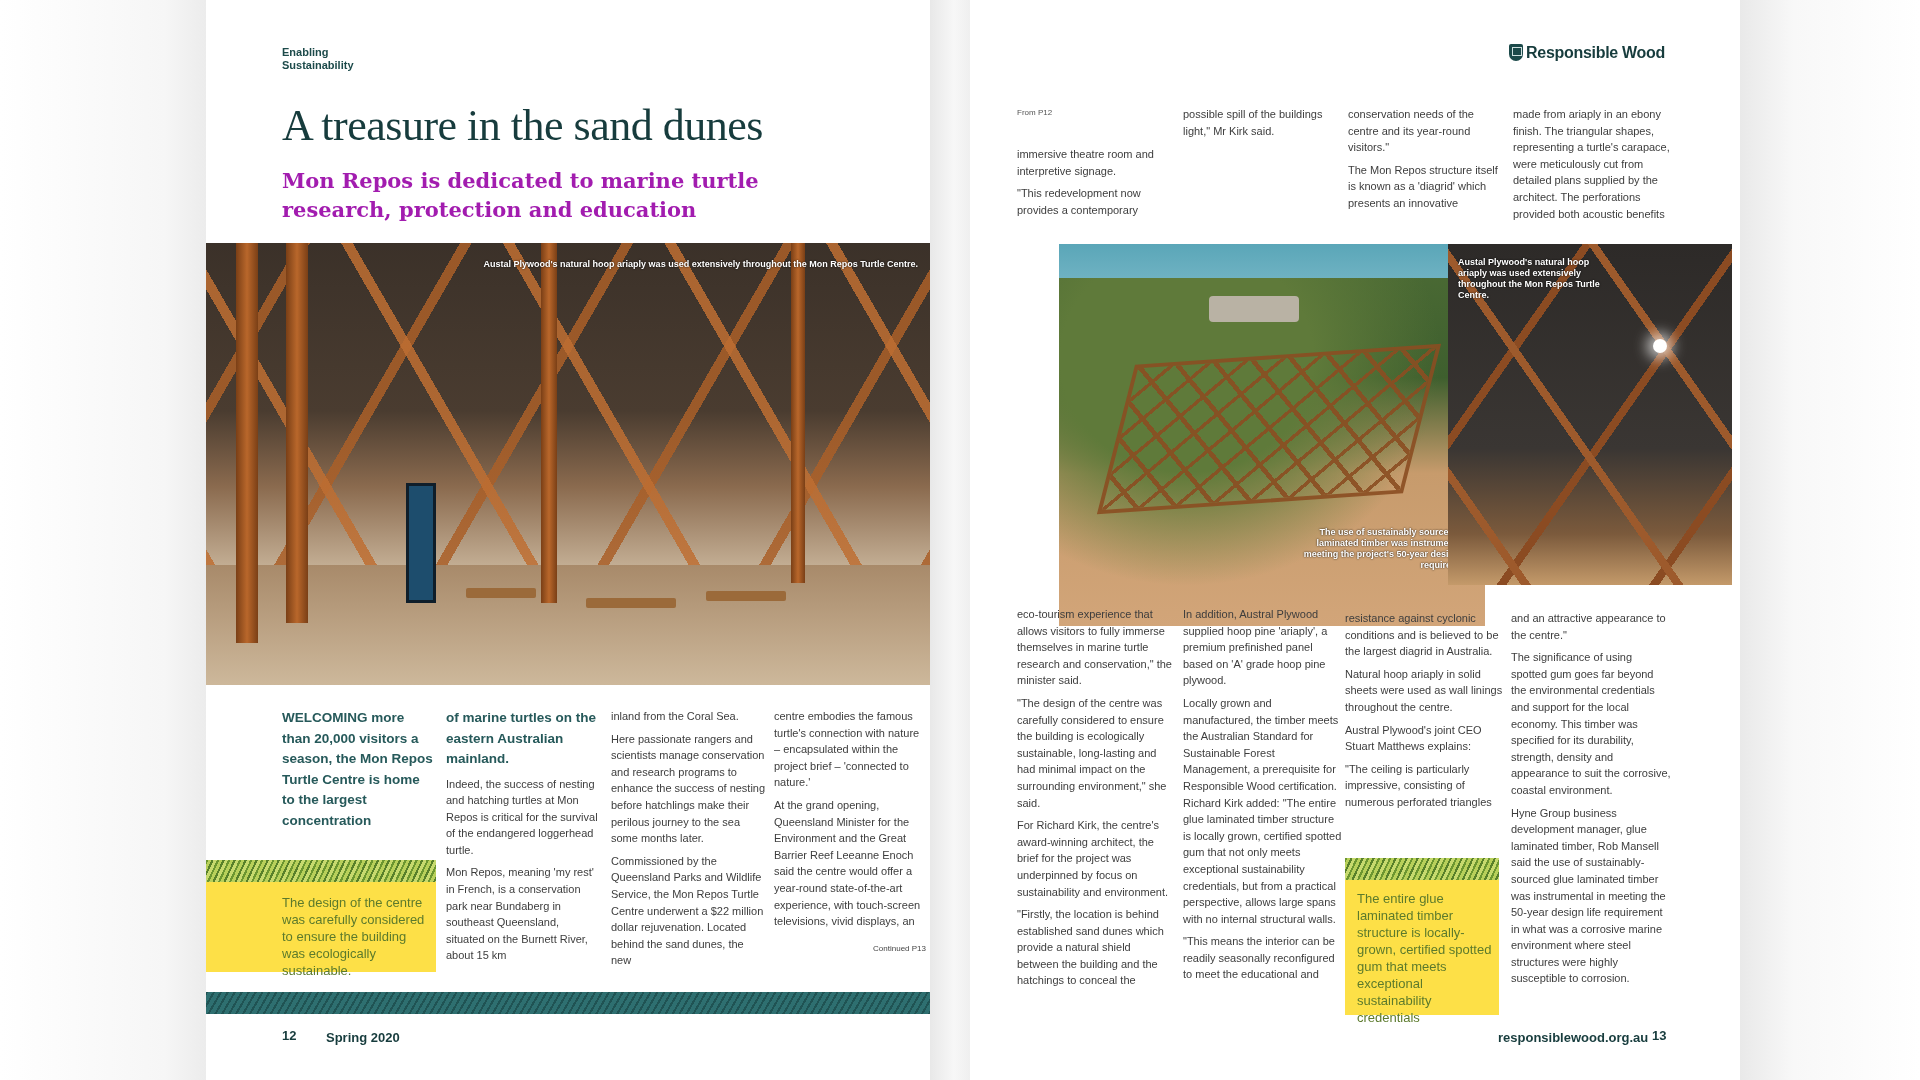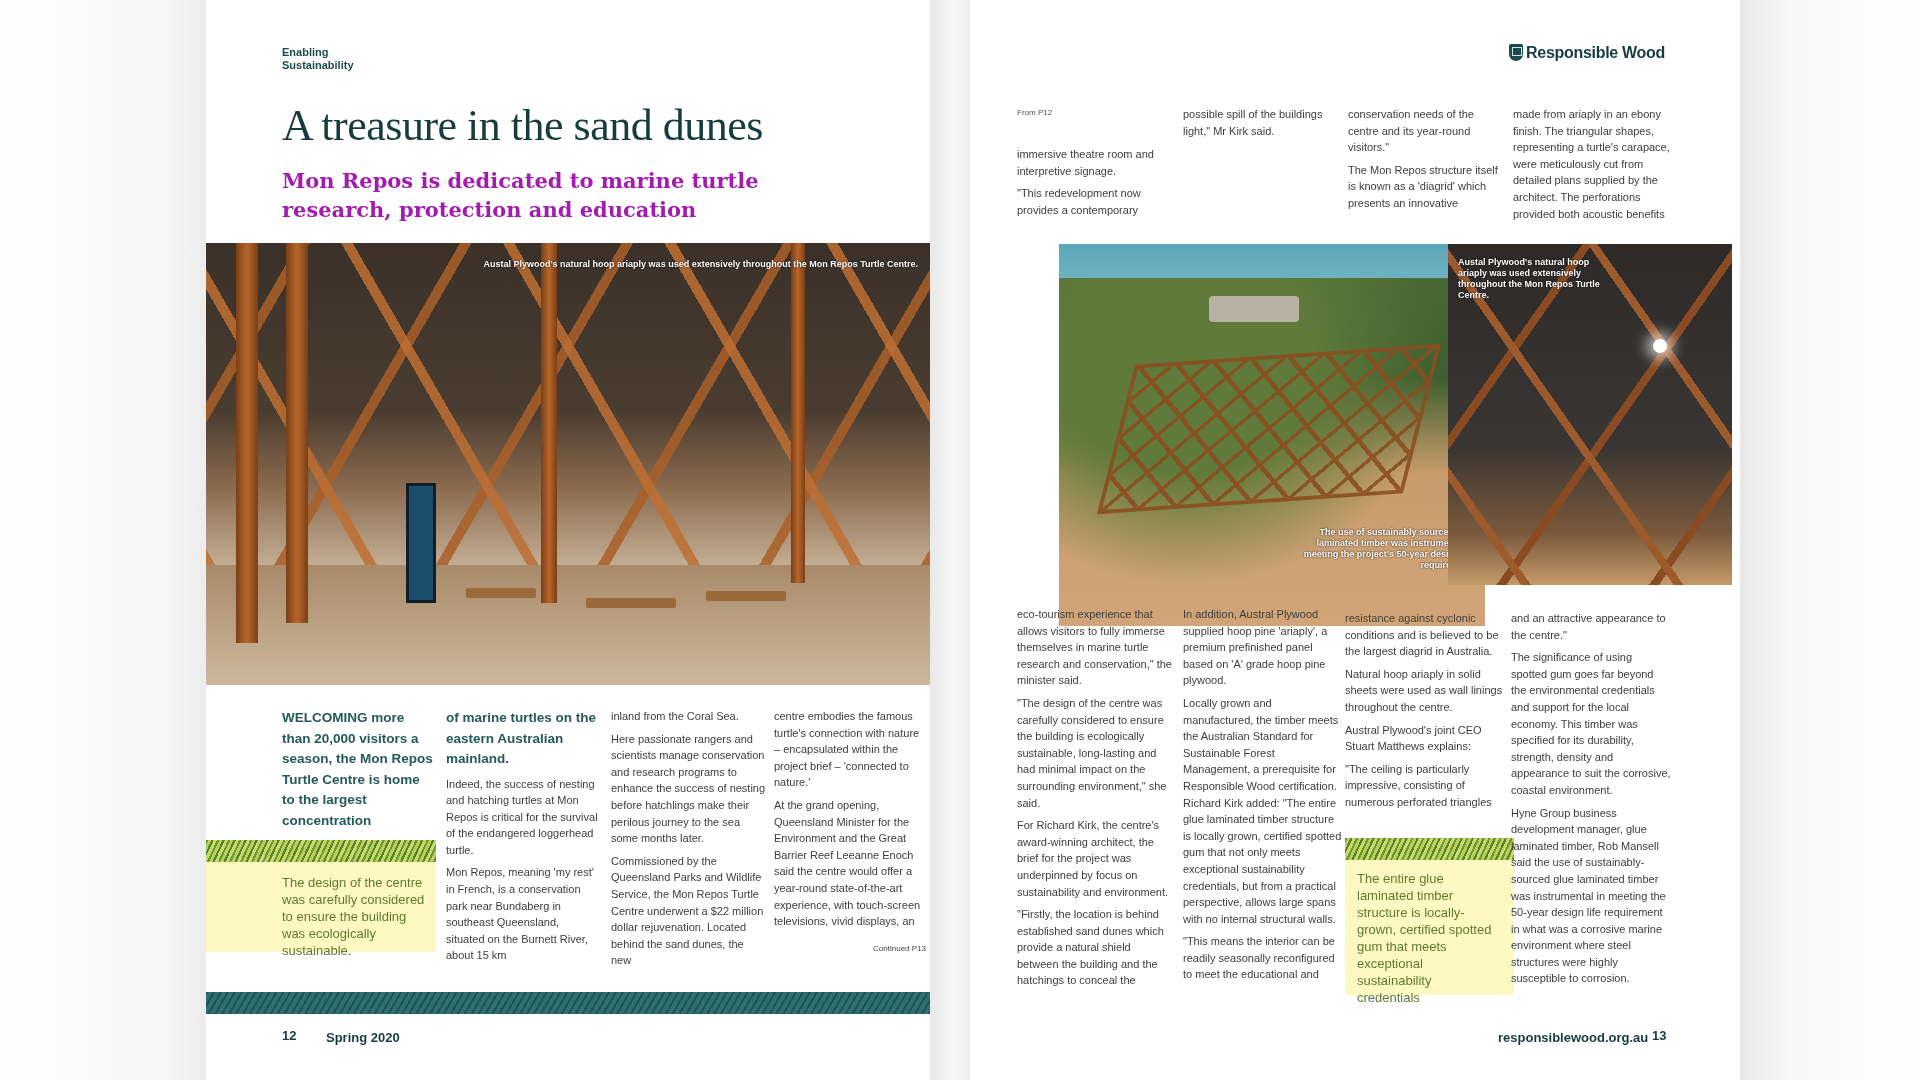--- a/index.html
+++ b/index.html
@@ -29,21 +29,21 @@
   .photo-hero .screen { position: absolute; left: 200px; top: 240px; width: 30px; height: 120px; background: #1d4d6d; border: 3px solid #0f1e2a; }
   .photo-hero .table { position: absolute; height: 10px; background: #9b6a3a; border-radius: 2px; }
 
   .caption { position: absolute; color: #ffffff; font-size: 9px; font-weight: bold; line-height: 11px; text-shadow: 0 0 2px #000; }
   .cap-hero { right: 12px; top: 16px; white-space: nowrap; }
 
   .col { position: absolute; font-size: 11px; line-height: 16.6px; color: #3d3d3d; }
   .col p { margin-bottom: 6px; }
   .lead { font-size: 13.5px; line-height: 20.5px; font-weight: bold; color: #26595a; }
 
-  .callout { position: absolute; background: #fef9c3; }
+  .callout { position: absolute; background: #fde047; margin-top: 20px; }
   .callout-texture { position: absolute; left: 0; top: 0; width: 100%; height: 22px;
     background:
       repeating-linear-gradient(115deg, #6c9630 0 2px, #b8d05a 2px 5px, #58802a 5px 7px, #c7da6e 7px 10px); }
   .callout-text { position: absolute; color: #5c7a2c; font-size: 13px; line-height: 17px; }
 
   .teal-bar { position: absolute; left: 0; top: 992px; width: 724px; height: 22px;
     background:
       repeating-linear-gradient(120deg, rgba(20,60,60,.55) 0 2px, transparent 2px 6px),
       #2e6f70; }
   .folio { position: absolute; font-size: 13px; font-weight: bold; color: #173c3d; }
@@ -187,21 +187,21 @@
     <p>Locally grown and manufactured, the timber meets the Australian Standard for Sustainable Forest Management, a prerequisite for Responsible Wood certification. Richard Kirk added: "The entire glue laminated timber structure is locally grown, certified spotted gum that not only meets exceptional sustainability credentials, but from a practical perspective, allows large spans with no internal structural walls.</p>
     <p>"This means the interior can be readily seasonally reconfigured to meet the educational and</p>
   </div>
   <div class="col" style="left:375px;top:610px;width:160px;">
     <p>resistance against cyclonic conditions and is believed to be the largest diagrid in Australia.</p>
     <p>Natural hoop ariaply in solid sheets were used as wall linings throughout the centre.</p>
     <p>Austral Plywood's joint CEO Stuart Matthews explains:</p>
     <p>"The ceiling is particularly impressive, consisting of numerous perforated triangles</p>
   </div>
 
-  <div class="callout" style="left:375px;top:838px;width:169px;height:157px;">
+  <div class="callout" style="left:375px;top:838px;width:154px;height:157px;">
     <div class="callout-texture"></div>
     <div class="callout-text" style="left:12px;top:32px;width:135px;">The entire glue laminated timber structure is locally-grown, certified spotted gum that meets exceptional sustainability credentials</div>
   </div>
 
   <div class="col" style="left:541px;top:610px;width:160px;">
     <p>and an attractive appearance to the centre."</p>
     <p>The significance of using spotted gum goes far beyond the environmental credentials and support for the local economy. This timber was specified for its durability, strength, density and appearance to suit the corrosive, coastal environment.</p>
     <p>Hyne Group business development manager, glue laminated timber, Rob Mansell said the use of sustainably-sourced glue laminated timber was instrumental in meeting the 50-year design life requirement in what was a corrosive marine environment where steel structures were highly susceptible to corrosion.</p>
   </div>
 

